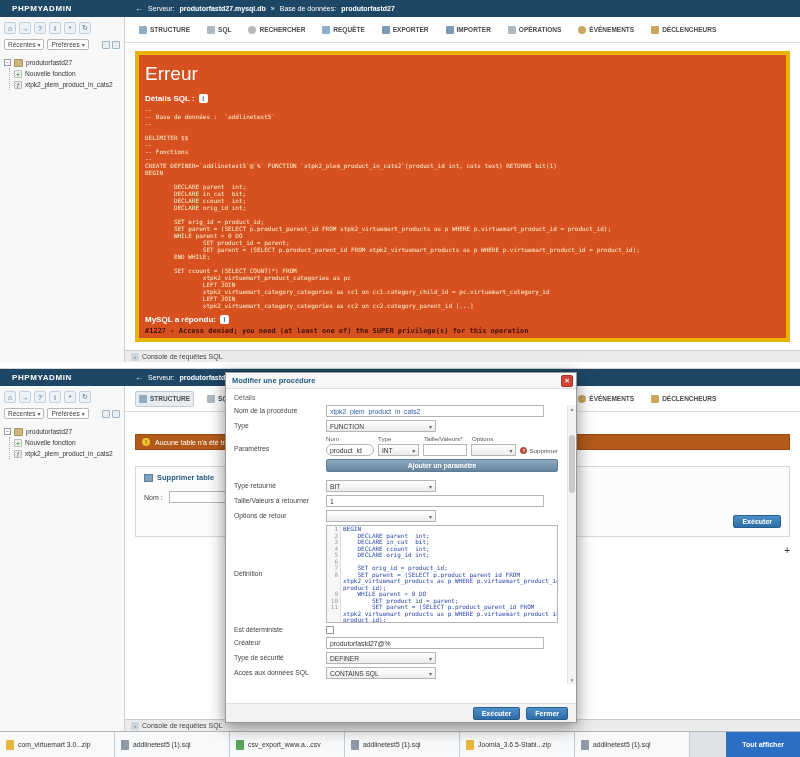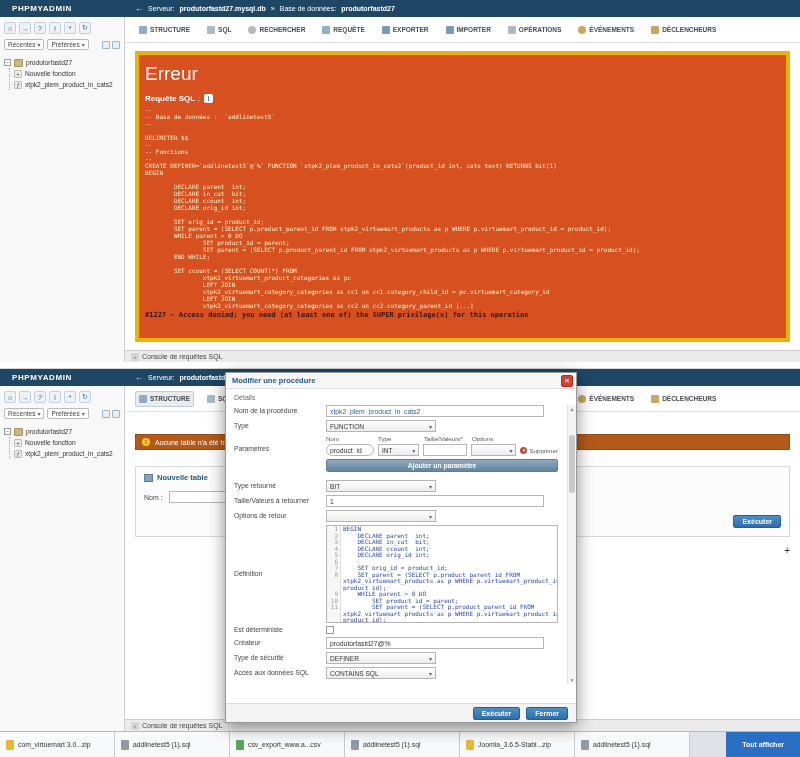--- a/index.html
+++ b/index.html
@@ -233,21 +233,21 @@
 
             <div class="tab" data-name="tab">
               <span class="ticon" data-name="triggers-icon"></span>
               <span>DÉCLENCHEURS</span>
             </div>
           </nav>
         <div class="content" data-name="main-content-top">
           <div class="error-panel" data-name="error-panel">
             <div class="error-title" data-name="error-title">Erreur</div>
             <div class="err-label" data-name="sql-query-label">
-              <span>Requête SQL :</span>
+              <span>Détails SQL :</span>
               <span class="info-chip" data-name="info-icon">i</span>
             </div>
             <div class="sql-code" data-name="sql-query-block">
 
             <div data-name="sql-line">--</div>
                 <div data-name="sql-line">-- Base de données :  `addlinetest5`</div>
                 <div data-name="sql-line">--</div>
                 <div data-name="sql-line"></div>
                 <div data-name="sql-line">DELIMITER $$</div>
                 <div data-name="sql-line">--</div>
@@ -268,20 +268,24 @@
                 <div data-name="sql-line">                SET parent = (SELECT p.product_parent_id FROM xtpk2_virtuemart_products as p WHERE p.virtuemart_product_id = product_id);</div>
                 <div data-name="sql-line">        END WHILE;</div>
                 <div data-name="sql-line"></div>
                 <div data-name="sql-line">        SET ccount = (SELECT COUNT(*) FROM</div>
                 <div data-name="sql-line">                xtpk2_virtuemart_product_categories as pc</div>
                 <div data-name="sql-line">                LEFT JOIN</div>
                 <div data-name="sql-line">                xtpk2_virtuemart_category_categories as cc1 on cc1.category_child_id = pc.virtuemart_category_id</div>
                 <div data-name="sql-line">                LEFT JOIN</div>
                 <div data-name="sql-line">                xtpk2_virtuemart_category_categories as cc2 on cc2.category_parent_id [...]</div>
               </div>
+            <div class="err-label response-label" data-name="mysql-response-label">
+              <span>MySQL a répondu:</span>
+              <span class="info-chip" data-name="info-icon">i</span>
+            </div>
             <div class="response-message" data-name="mysql-error-message">#1227 - Access denied; you need (at least one of) the SUPER privilege(s) for this operation</div>
           </div>
         </div>
         <div class="consolebar" data-name="sql-console-bar">
           <span class="console-ic" data-name="console-icon"></span>
           <span>Console de requêtes SQL</span>
         </div>
       </div>
     </div>
   </section>
@@ -393,21 +397,21 @@
             </div>
           </nav>
         <div class="content" data-name="main-content-bottom">
           <div class="notice" data-name="no-tables-notice">
             <span class="warn-ic" data-name="warning-icon"></span>
             <span>Aucune table n'a été trouvée dans cette base de données.</span>
           </div>
           <div class="new-table" data-name="new-table-fieldset">
             <div class="legend" data-name="new-table-legend">
               <span class="table-ic" data-name="table-icon"></span>
-              <span>Nouvelle table</span>
+              <span>Supprimer table</span>
             </div>
             <div class="form-row">
               <span data-name="table-name-label">Nom :</span>
               <input class="tin" style="width: 250px;" data-name="table-name-input" value="">
             </div>
             <div class="fieldset-footer">
               <span class="pma-btn" data-name="execute-button">Exécuter</span>
             </div>
           </div>
           <div class="plus-row">

